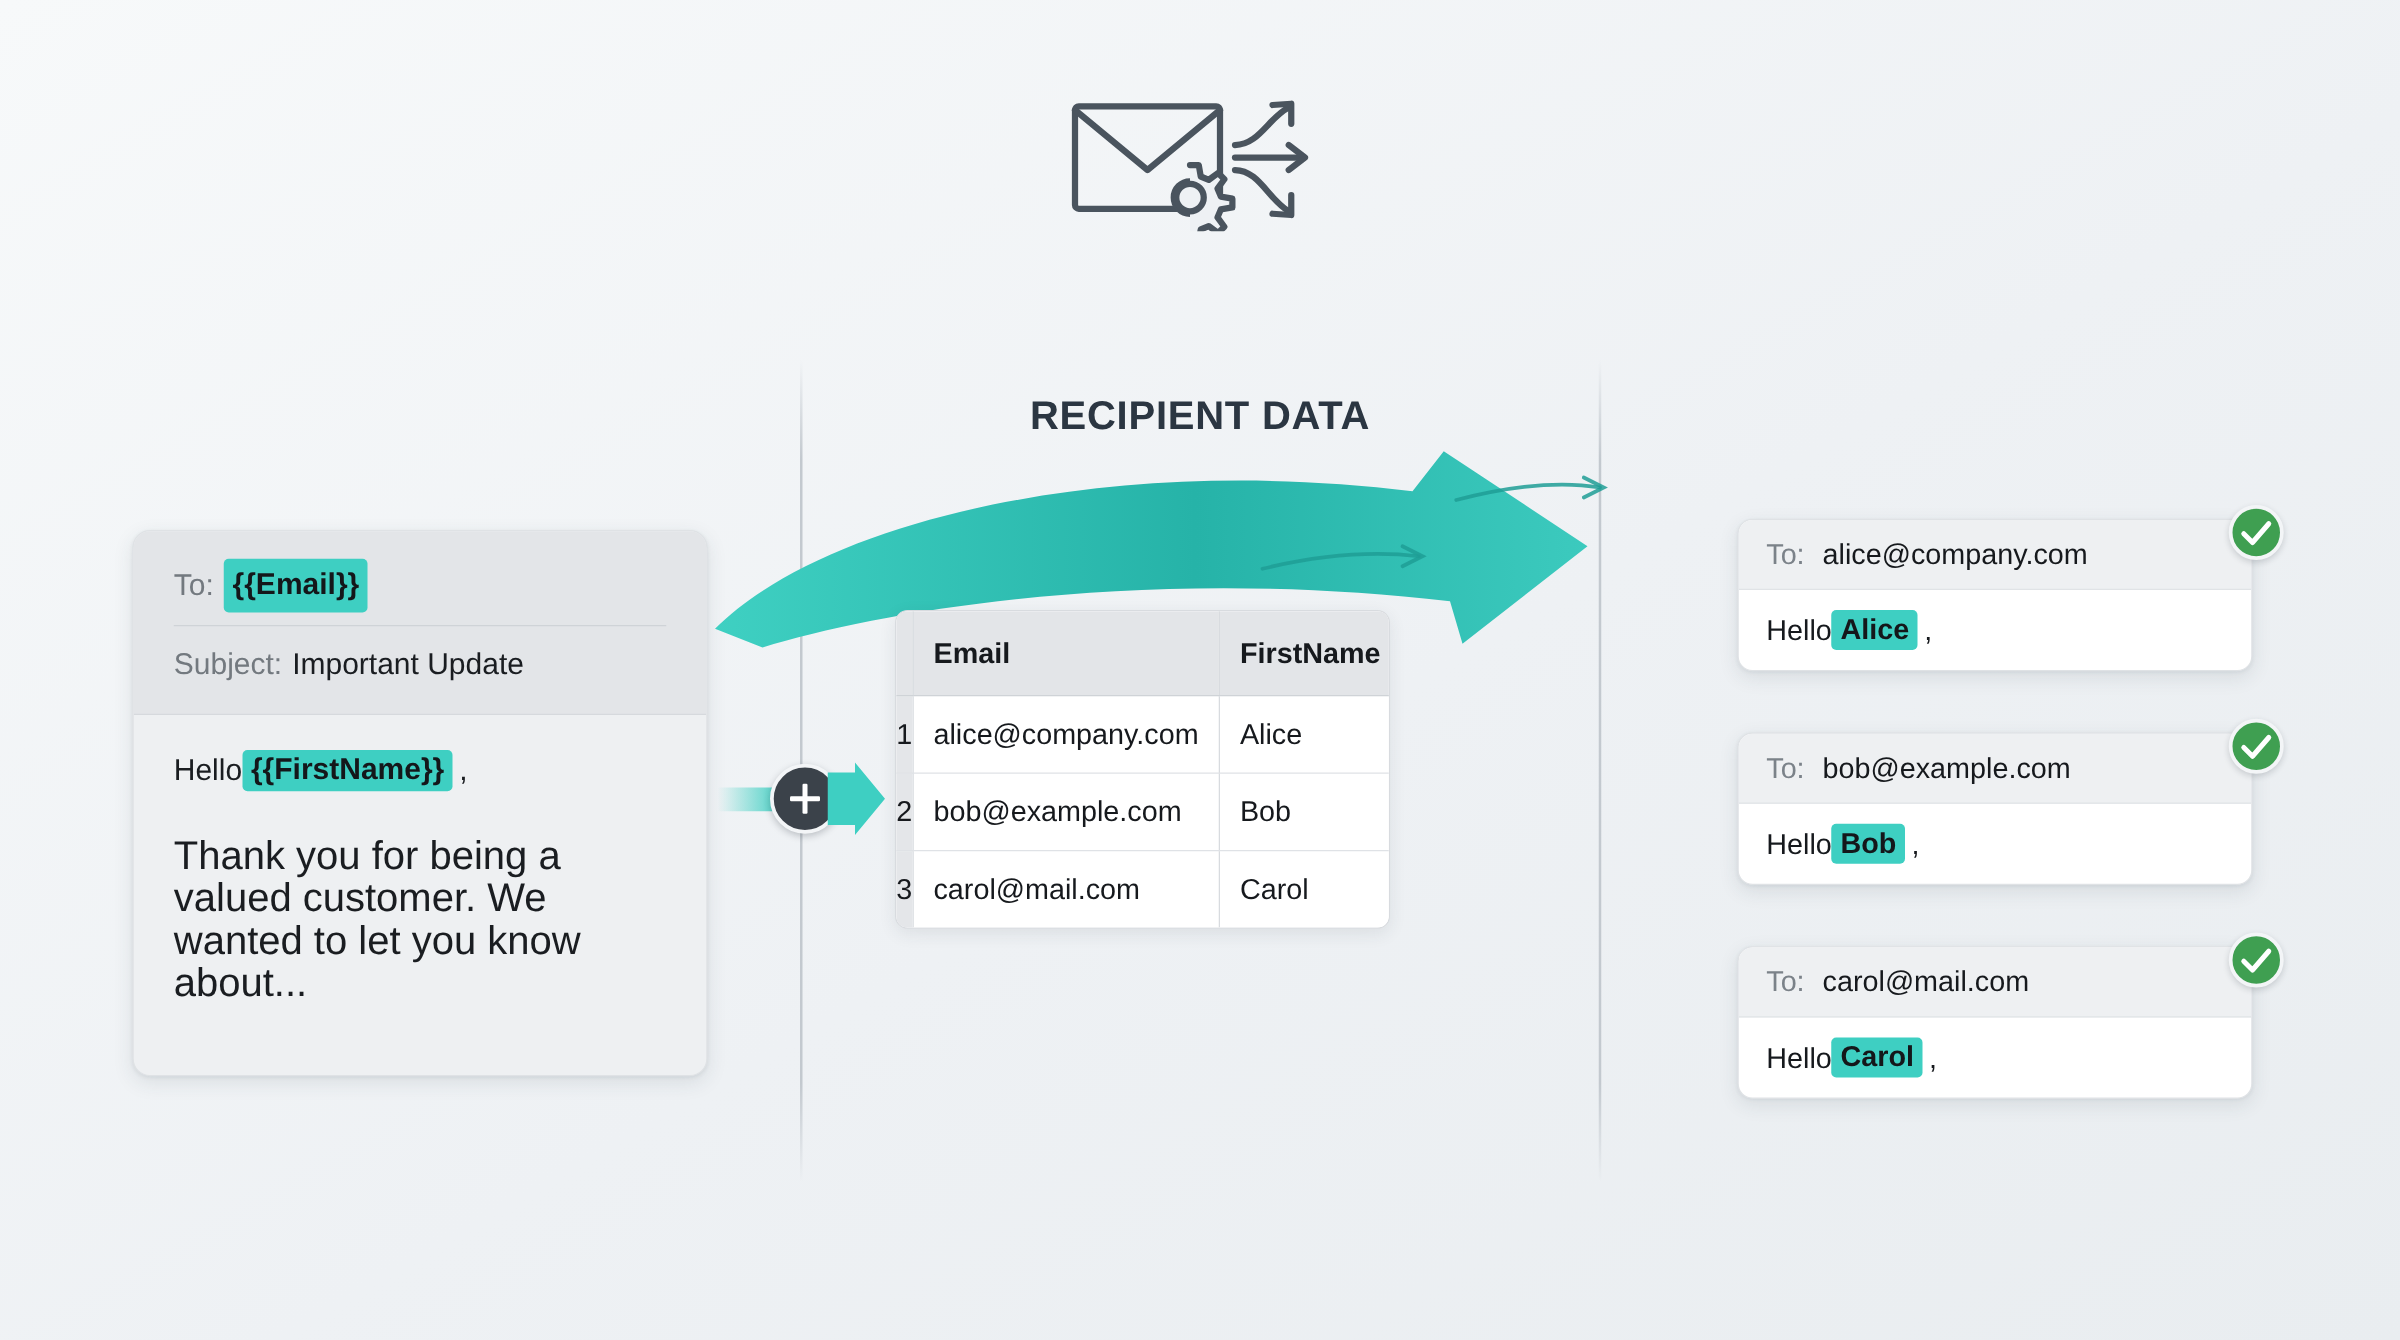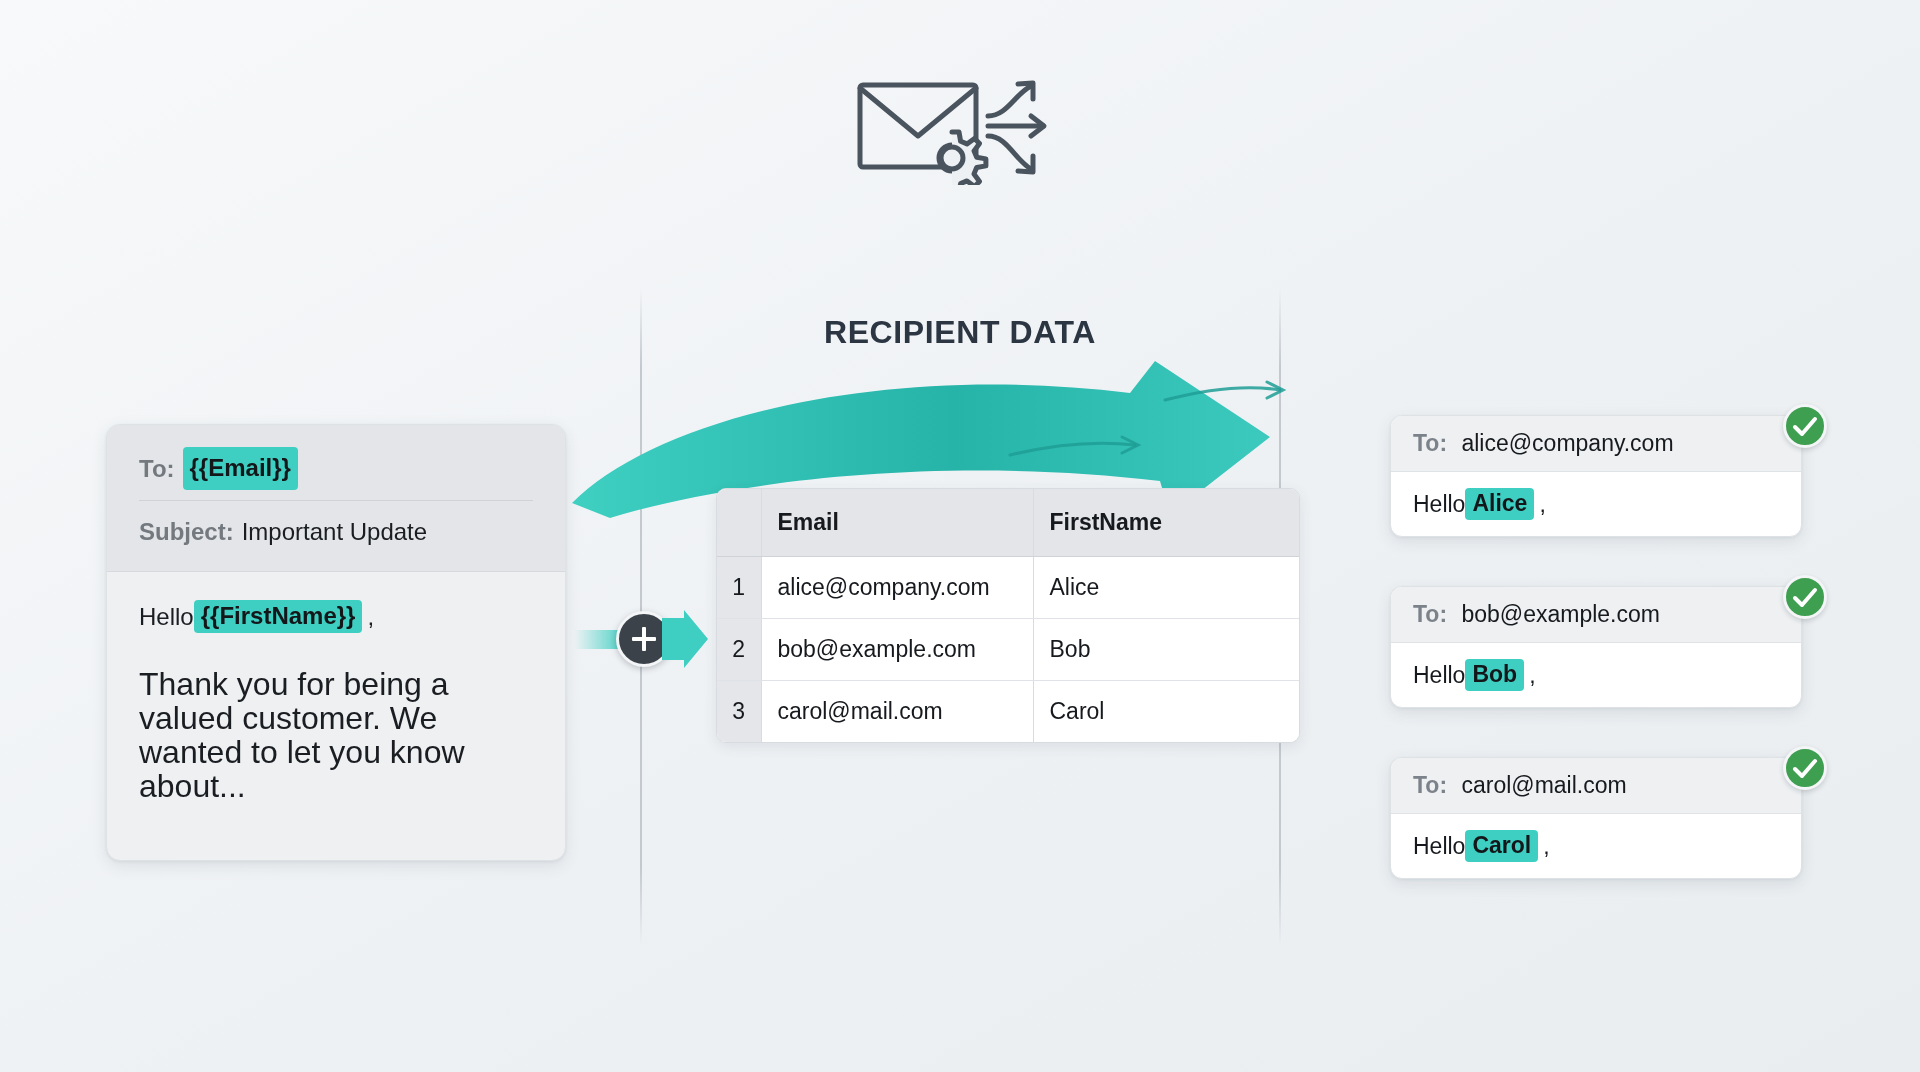--- a/index.html
+++ b/index.html
@@ -76,21 +76,21 @@
     border-bottom: 1px solid #d6d9dd;
   }
   .hdr-row {
     font-size: 24px;
     color: #1a1d21;
     line-height: 38px;
     white-space: nowrap;
     display: flex;
     align-items: center;
   }
-  .hdr-label { color: #73797f; margin-right: 8px; font-weight: bold; }
+  .hdr-label { color: #73797f; margin-right: 8px; }
   .hdr-sep {
     height: 1px;
     background: #cfd3d7;
     margin: 10px 0 12px 0;
   }
   .token {
     background: #3ecfc2;
     color: #14171a;
     font-weight: bold;
     border-radius: 4px;
@@ -158,21 +158,21 @@
     width: 830px;
     height: 165px;
     pointer-events: none;
   }
 
   
   #recipient-table {
     position: absolute;
     left: 716px;
     top: 488px;
-    width: 584px;
+    width: 396px;
     border-radius: 10px;
     overflow: hidden;
     border: 1px solid #d8dbdf;
     box-shadow: 0 4px 14px rgba(40,55,70,0.09);
     background: #ffffff;
   }
   #recipient-table table { border-collapse: collapse; width: 100%; }
   #recipient-table th, #recipient-table td {
     text-align: left;
     font-size: 23px;

